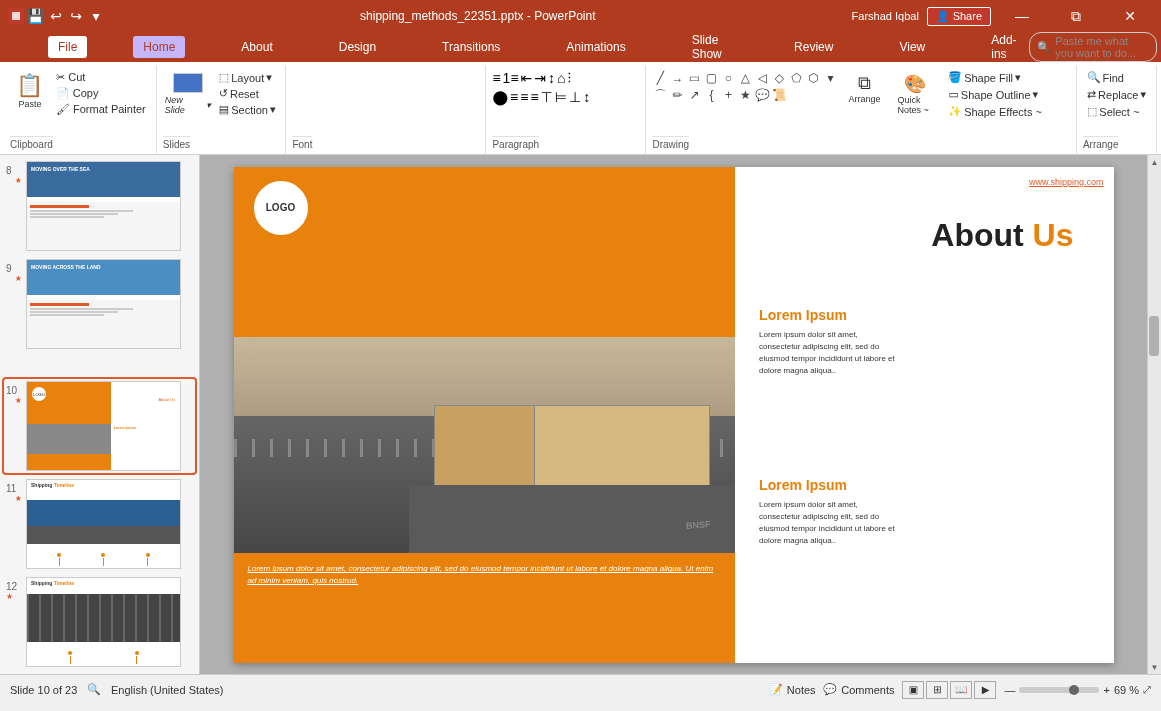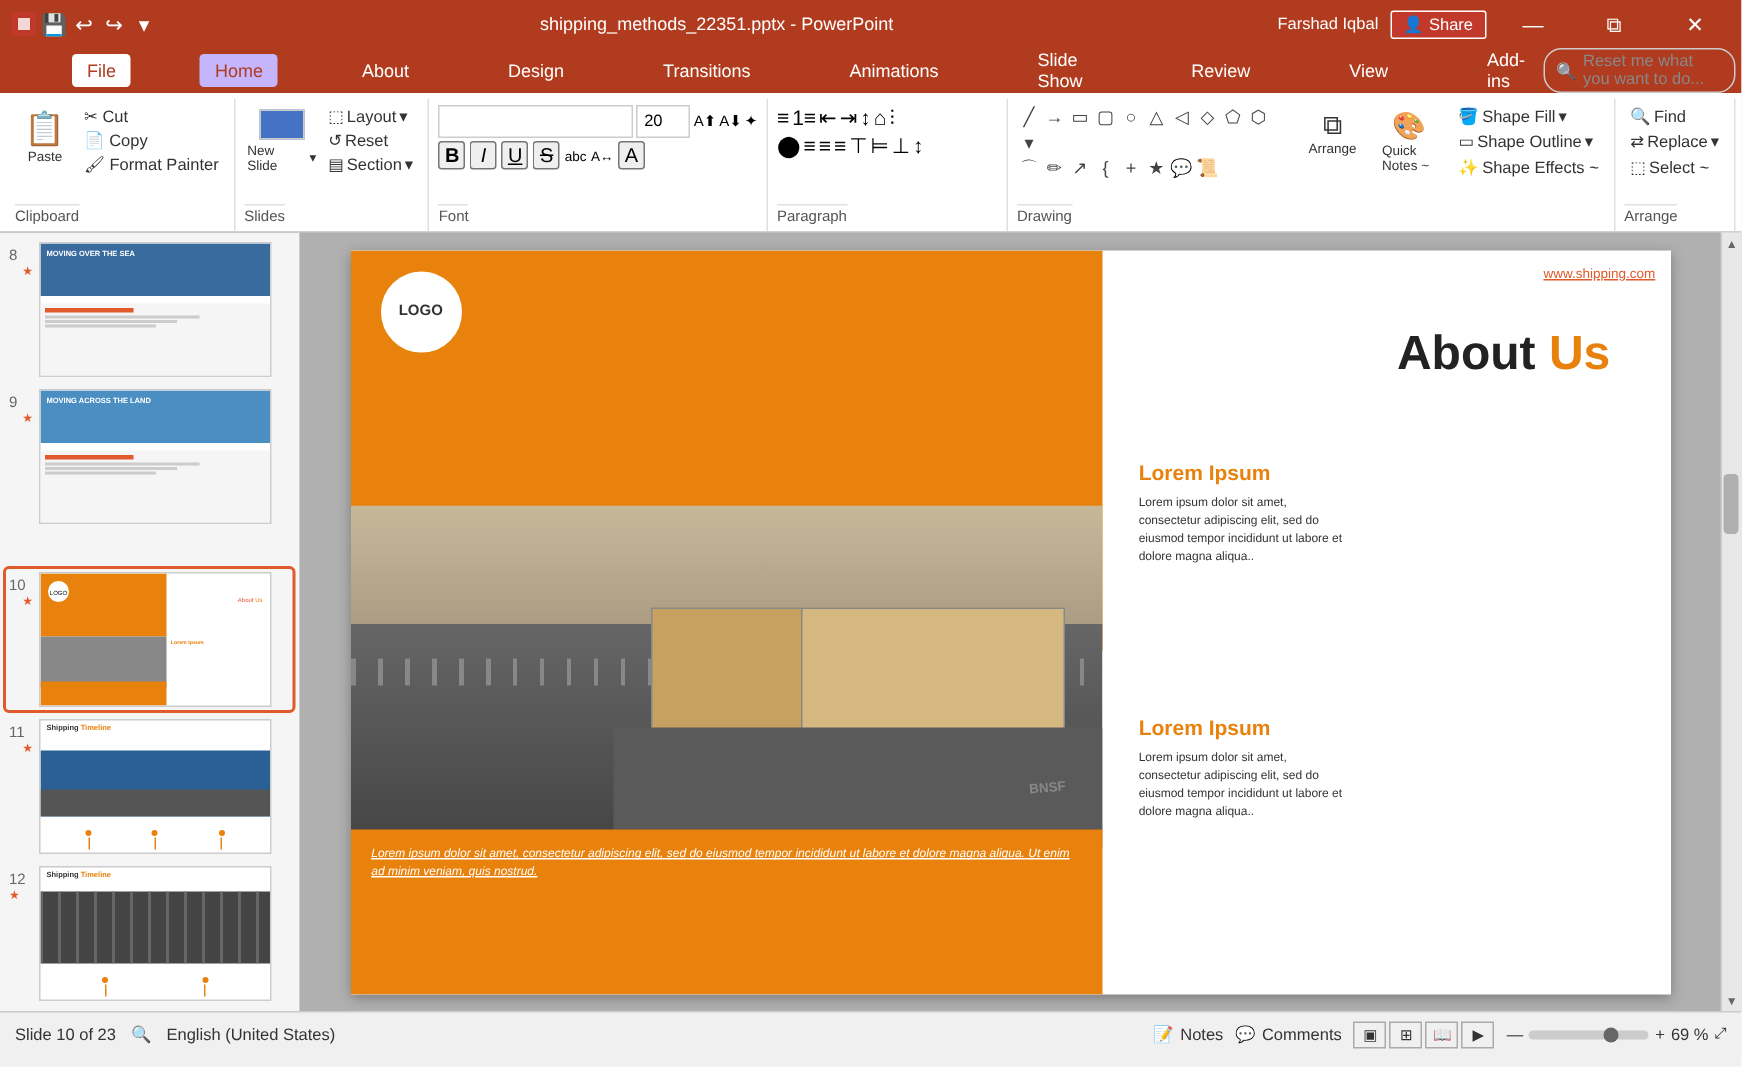--- a/index.html
+++ b/index.html
@@ -330,21 +330,21 @@
   <div class="menu-item">About</div>
   <div class="menu-item">Design</div>
   <div class="menu-item">Transitions</div>
   <div class="menu-item">Animations</div>
   <div class="menu-item">Slide Show</div>
   <div class="menu-item">Review</div>
   <div class="menu-item">View</div>
   <div class="menu-item">Add-ins</div>
   <div style="margin-left:auto;" class="tell-me-box">
     <span>🔍</span>
-    <span style="font-size:11px;color:#888;">Reset me what you want to do...</span>
+    <span style="font-size:11px;color:#888;">Paste me what you want to do...</span>
   </div>
 </div>
 
 <div id="ribbon">
   <div id="ribbon-content">
 
     <div class="ribbon-group" style="min-width:70px;">
       <div style="display:flex;align-items:stretch;gap:2px;flex:1;">
         <div class="big-btn">
           <div class="ico">📋</div>
@@ -354,21 +354,21 @@
           <div class="ribbon-small-btn">✂ Cut</div>
           <div class="ribbon-small-btn">📄 Copy</div>
           <div class="ribbon-small-btn">🖌 Format Painter</div>
         </div>
       </div>
       <div class="ribbon-bottom">Clipboard</div>
     </div>
 
     <div class="ribbon-group" style="min-width:90px;">
       <div style="display:flex;align-items:stretch;gap:2px;flex:1;">
-        <div class="big-btn" style="width:50px;">
+        <div class="big-btn" style="width:50px;font-style:italic;">
           <div style="display:flex;flex-direction:column;align-items:center;">
             <div style="width:30px;height:20px;background:#4472c4;margin-bottom:2px;border:1px solid #ccc;"></div>
             <div style="font-size:9px;display:flex;align-items:center;gap:1px;">
               <span>New Slide</span>
               <span>▾</span>
             </div>
           </div>
         </div>
         <div style="display:flex;flex-direction:column;gap:1px;justify-content:flex-start;font-size:10px;">
           <div class="ribbon-small-btn">
@@ -382,38 +382,20 @@
           <div class="ribbon-small-btn">
             <span>▤</span>
             <span>Section</span> ▾
           </div>
         </div>
       </div>
       <div class="ribbon-bottom">Slides</div>
     </div>
 
     <div class="ribbon-group" style="min-width:200px;">
-      <div style="display:flex;flex-direction:column;gap:2px;flex:1;">
-        <div style="display:flex;align-items:center;gap:2px;">
-          <input type="text" class="font-box" value="" style="">
-          <input type="text" class="font-size-box" value="20" style="">
-          <span style="font-size:10px;cursor:pointer;">A⬆</span>
-          <span style="font-size:10px;cursor:pointer;">A⬇</span>
-          <span style="font-size:10px;cursor:pointer;">✦</span>
-        </div>
-        <div style="display:flex;align-items:center;gap:3px;">
-          <button style="font-weight:bold;min-width:18px;cursor:pointer;">B</button>
-          <button style="font-style:italic;min-width:18px;cursor:pointer;"><i>I</i></button>
-          <button style="text-decoration:underline;min-width:18px;cursor:pointer;">U</button>
-          <button style="text-decoration:line-through;min-width:18px;cursor:pointer;">S</button>
-          <span style="font-size:9px;cursor:pointer;">abc</span>
-          <span style="font-size:9px;cursor:pointer;">A↔</span>
-          <button style="min-width:18px;cursor:pointer;">A</button>
-        </div>
-      </div>
       <div class="ribbon-bottom">Font</div>
     </div>
 
     <div class="ribbon-group" style="min-width:160px;">
       <div style="display:flex;flex-direction:column;gap:2px;flex:1;">
         <div style="display:flex;gap:2px;">
           <span style="font-size:14px;cursor:pointer;">≡</span>
           <span style="font-size:14px;cursor:pointer;">1≡</span>
           <span style="font-size:14px;cursor:pointer;">⇤</span>
           <span style="font-size:14px;cursor:pointer;">⇥</span>

